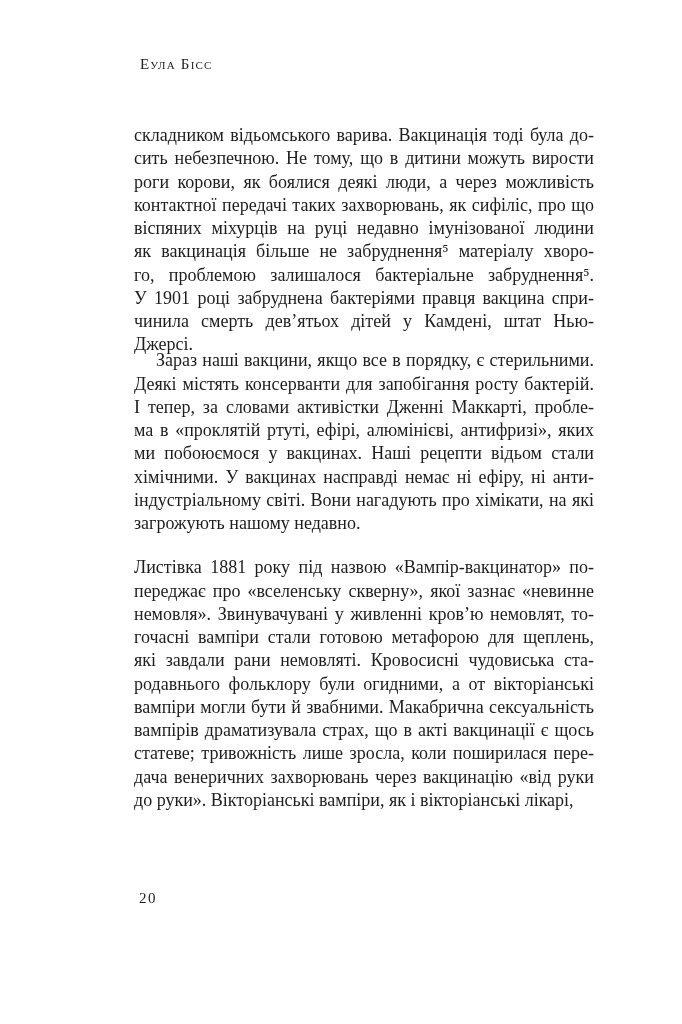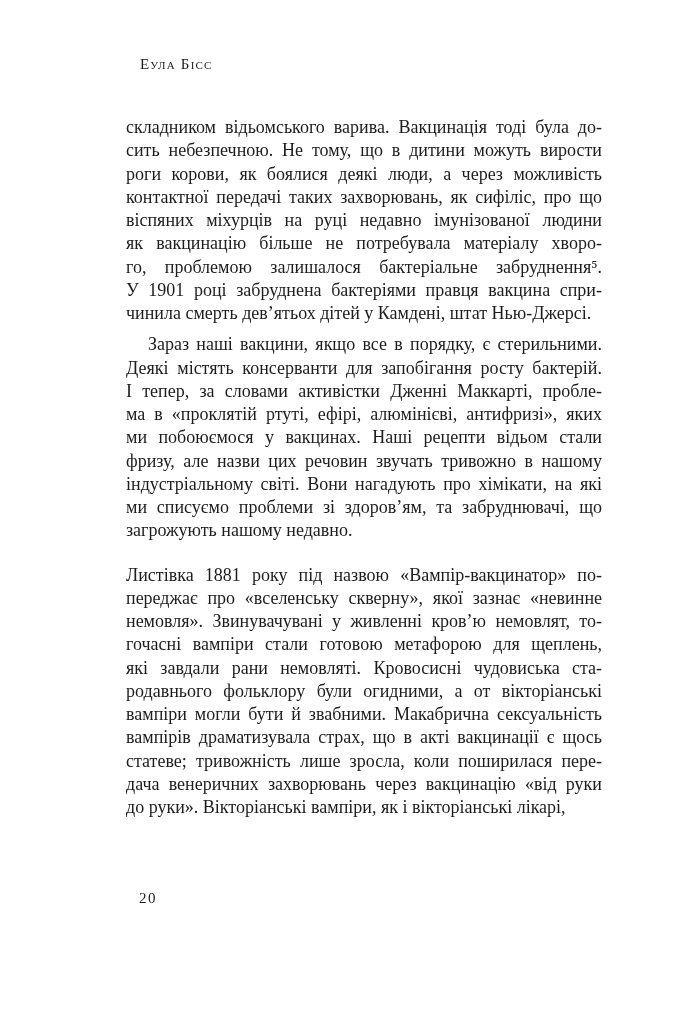--- a/index.html
+++ b/index.html
@@ -26,21 +26,21 @@
     color: var(--text-color, #1d1d1d);
   }
   .text-block {
     position: absolute;
     left: 118px;
     top: 108px;
     width: 492px;
     font-size: 18px;
     line-height: 23.25px;
   }
-  .para { margin: 8px; }
+  .para { margin: 16px; }
   .para.gap-before { margin-top: 21px; }
   .line {
     text-align: justify;
     text-align-last: justify;
     white-space: normal;
     height: 23.25px;
   }
   .line.last {
     text-align: justify;
     text-align-last: left;
@@ -60,34 +60,33 @@
 <div class="book-page" style="--text-color: #1d1d1d; --page-bg: #ffffff;">
   <div class="running-header">Еула Бісс</div>
 
   <div class="text-block" id="text-block">
       <div class="para">
         <div class="line">складником відьомського варива. Вакцинація тоді була до-</div>
         <div class="line">сить небезпечною. Не тому, що в дитини можуть вирости</div>
         <div class="line">роги корови, як боялися деякі люди, а через можливість</div>
         <div class="line">контактної передачі таких захворювань, як сифіліс, про що</div>
         <div class="line">віспяних міхурців на руці недавно імунізованої людини</div>
-        <div class="line">як вакцинацію більше не потребувала матеріалу хворо-</div>
+        <div class="line">як вакцинація більше не забруднення⁵ матеріалу хворо-</div>
         <div class="line">го, проблемою залишалося бактеріальне забруднення⁵.</div>
         <div class="line">У 1901 році забруднена бактеріями правця вакцина спри-</div>
         <div class="line last">чинила смерть дев’ятьох дітей у Камдені, штат Нью-Джерсі.</div>
       </div>
       <div class="para">
         <div class="line indent">Зараз наші вакцини, якщо все в порядку, є стерильними.</div>
         <div class="line">Деякі містять консерванти для запобігання росту бактерій.</div>
         <div class="line">І тепер, за словами активістки Дженні Маккарті, пробле-</div>
         <div class="line">ма в «проклятій ртуті, ефірі, алюмінієві, антифризі», яких</div>
         <div class="line">ми побоюємося у вакцинах. Наші рецепти відьом стали</div>
-        <div class="line">фризу, але назви цих речовин звучать тривожно в нашому</div>
+        <div class="line">хімічними. У вакцинах насправді немає ні ефіру, ні анти-</div>
         <div class="line">індустріальному світі. Вони нагадують про хімікати, на які</div>
-        <div class="line">ми списуємо проблеми зі здоров’ям, та забруднювачі, що</div>
         <div class="line last">загрожують нашому недавно.</div>
       </div>
       <div class="para gap-before">
         <div class="line">Листівка 1881 року під назвою «Вампір-вакцинатор» по-</div>
         <div class="line">переджає про «вселенську скверну», якої зазнає «невинне</div>
         <div class="line">немовля». Звинувачувані у живленні кров’ю немовлят, то-</div>
         <div class="line">гочасні вампіри стали готовою метафорою для щеплень,</div>
         <div class="line">які завдали рани немовляті. Кровосисні чудовиська ста-</div>
         <div class="line">родавнього фольклору були огидними, а от вікторіанські</div>
         <div class="line">вампіри могли бути й звабними. Макабрична сексуальність</div>

